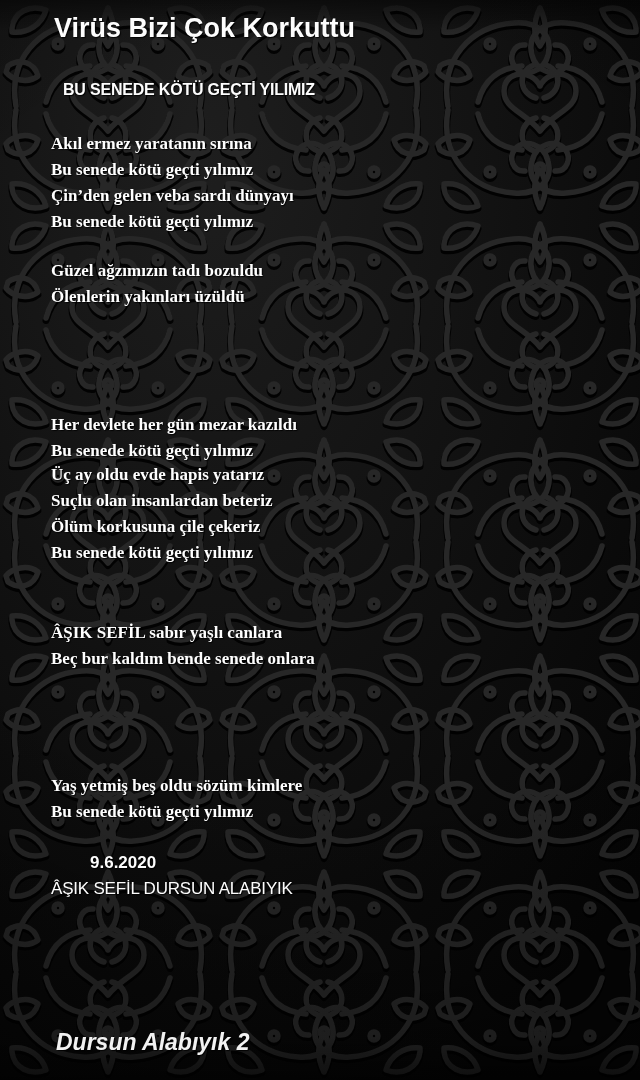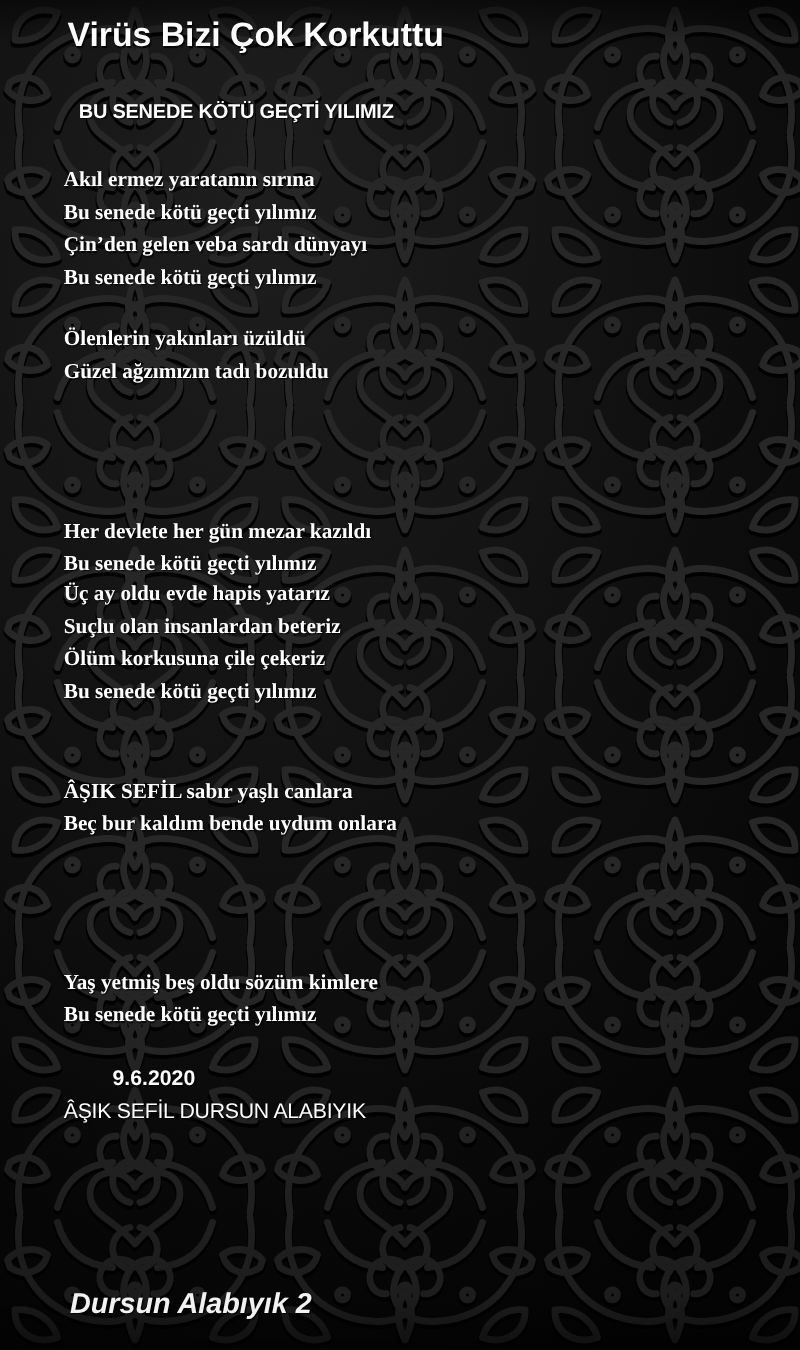--- a/index.html
+++ b/index.html
@@ -97,36 +97,36 @@
 
   <div class="txt subtitle">BU SENEDE KÖTÜ GEÇTİ YILIMIZ</div>
 
   <div class="stanza stanza-0">
       <div class="line">Akıl ermez yaratanın sırına</div>
       <div class="line">Bu senede kötü geçti yılımız</div>
       <div class="line">Çin’den gelen veba sardı dünyayı</div>
       <div class="line">Bu senede kötü geçti yılımız</div>
     </div>
   <div class="stanza stanza-1">
+      <div class="line">Güzel ağzımızın tadı bozuldu</div>
       <div class="line">Ölenlerin yakınları üzüldü</div>
-      <div class="line">Güzel ağzımızın tadı bozuldu</div>
     </div>
   <div class="stanza stanza-2">
       <div class="line">Her devlete her gün mezar kazıldı</div>
       <div class="line">Bu senede kötü geçti yılımız</div>
     </div>
   <div class="stanza stanza-3">
       <div class="line">Üç ay oldu evde hapis yatarız</div>
       <div class="line">Suçlu olan insanlardan beteriz</div>
       <div class="line">Ölüm korkusuna çile çekeriz</div>
       <div class="line">Bu senede kötü geçti yılımız</div>
     </div>
   <div class="stanza stanza-4">
       <div class="line">ÂŞIK SEFİL sabır yaşlı canlara</div>
-      <div class="line">Beç bur kaldım bende uydum onlara</div>
+      <div class="line">Beç bur kaldım bende senede onlara</div>
     </div>
   <div class="stanza stanza-5">
       <div class="line">Yaş yetmiş beş oldu sözüm kimlere</div>
       <div class="line">Bu senede kötü geçti yılımız</div>
     </div>
 
   <div class="txt date">9.6.2020</div>
   <div class="txt signature">ÂŞIK SEFİL DURSUN ALABIYIK</div>
 
   <div class="txt footer">Dursun Alabıyık 2</div>

